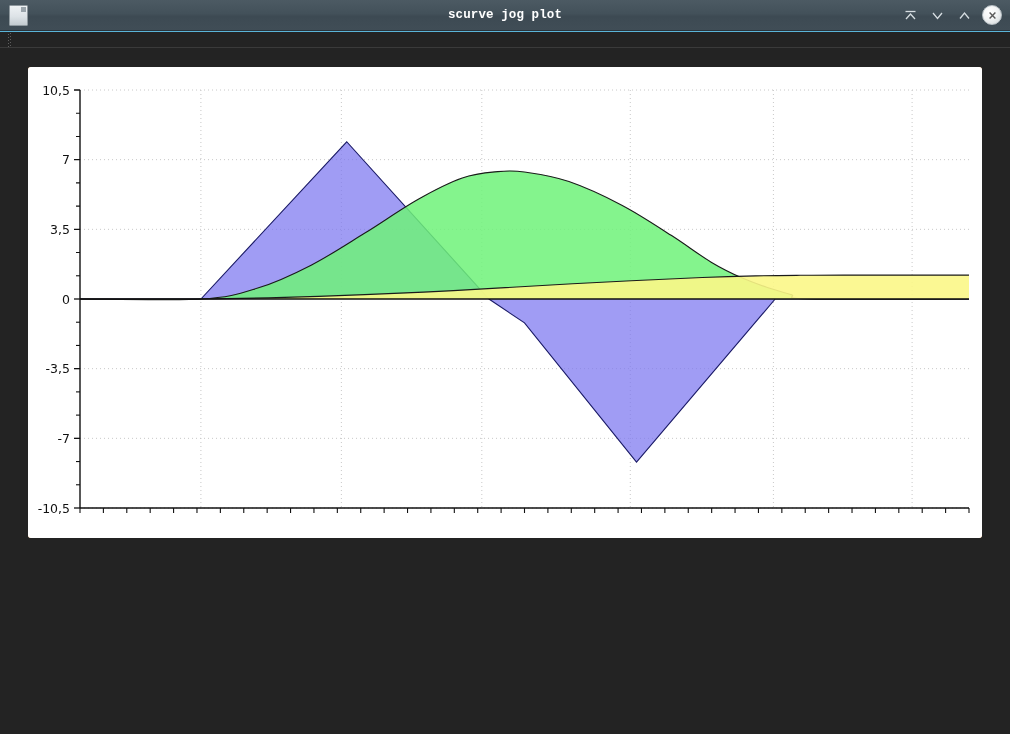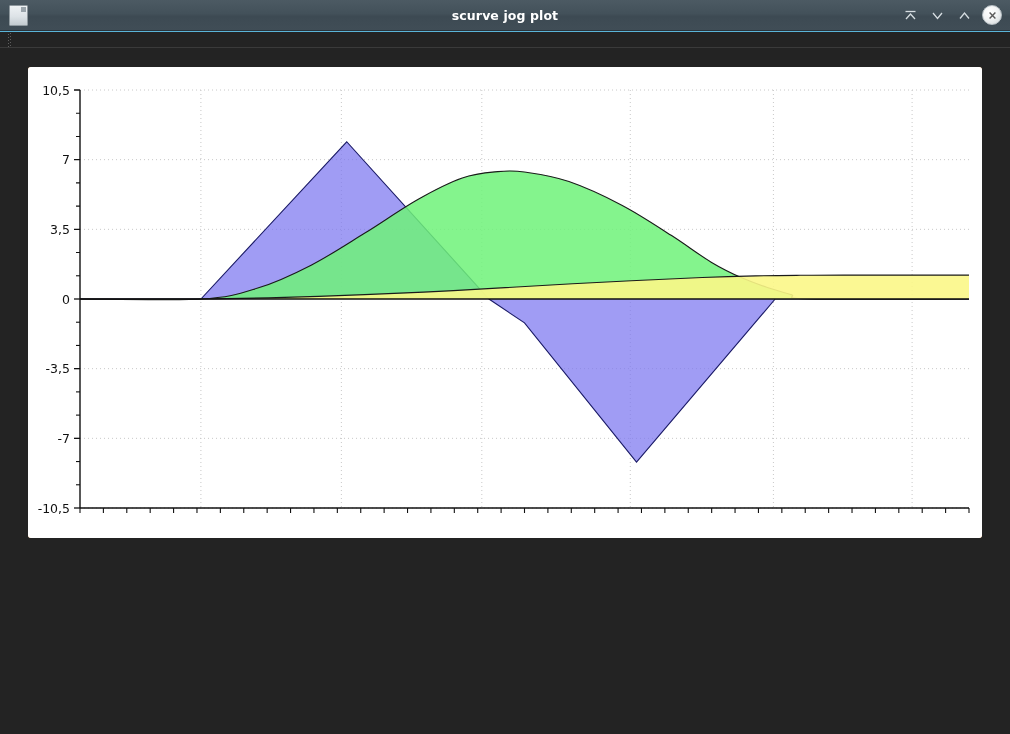--- a/index.html
+++ b/index.html
@@ -48,20 +48,21 @@
   }
   #title-text {
     position: absolute;
     left: 0; right: 0;
     text-align: center;
     color: #ffffff;
     font-size: 12.5px;
     font-weight: bold;
     letter-spacing: 0.1px;
     pointer-events: none;
+    font-family: Liberation Mono, monospace;
   }
   #titlebar-buttons {
     position: absolute;
     right: 8px; top: 0;
     height: 30px;
     display: flex;
     align-items: center;
     gap: 9px;
   }
   .tb-btn {

